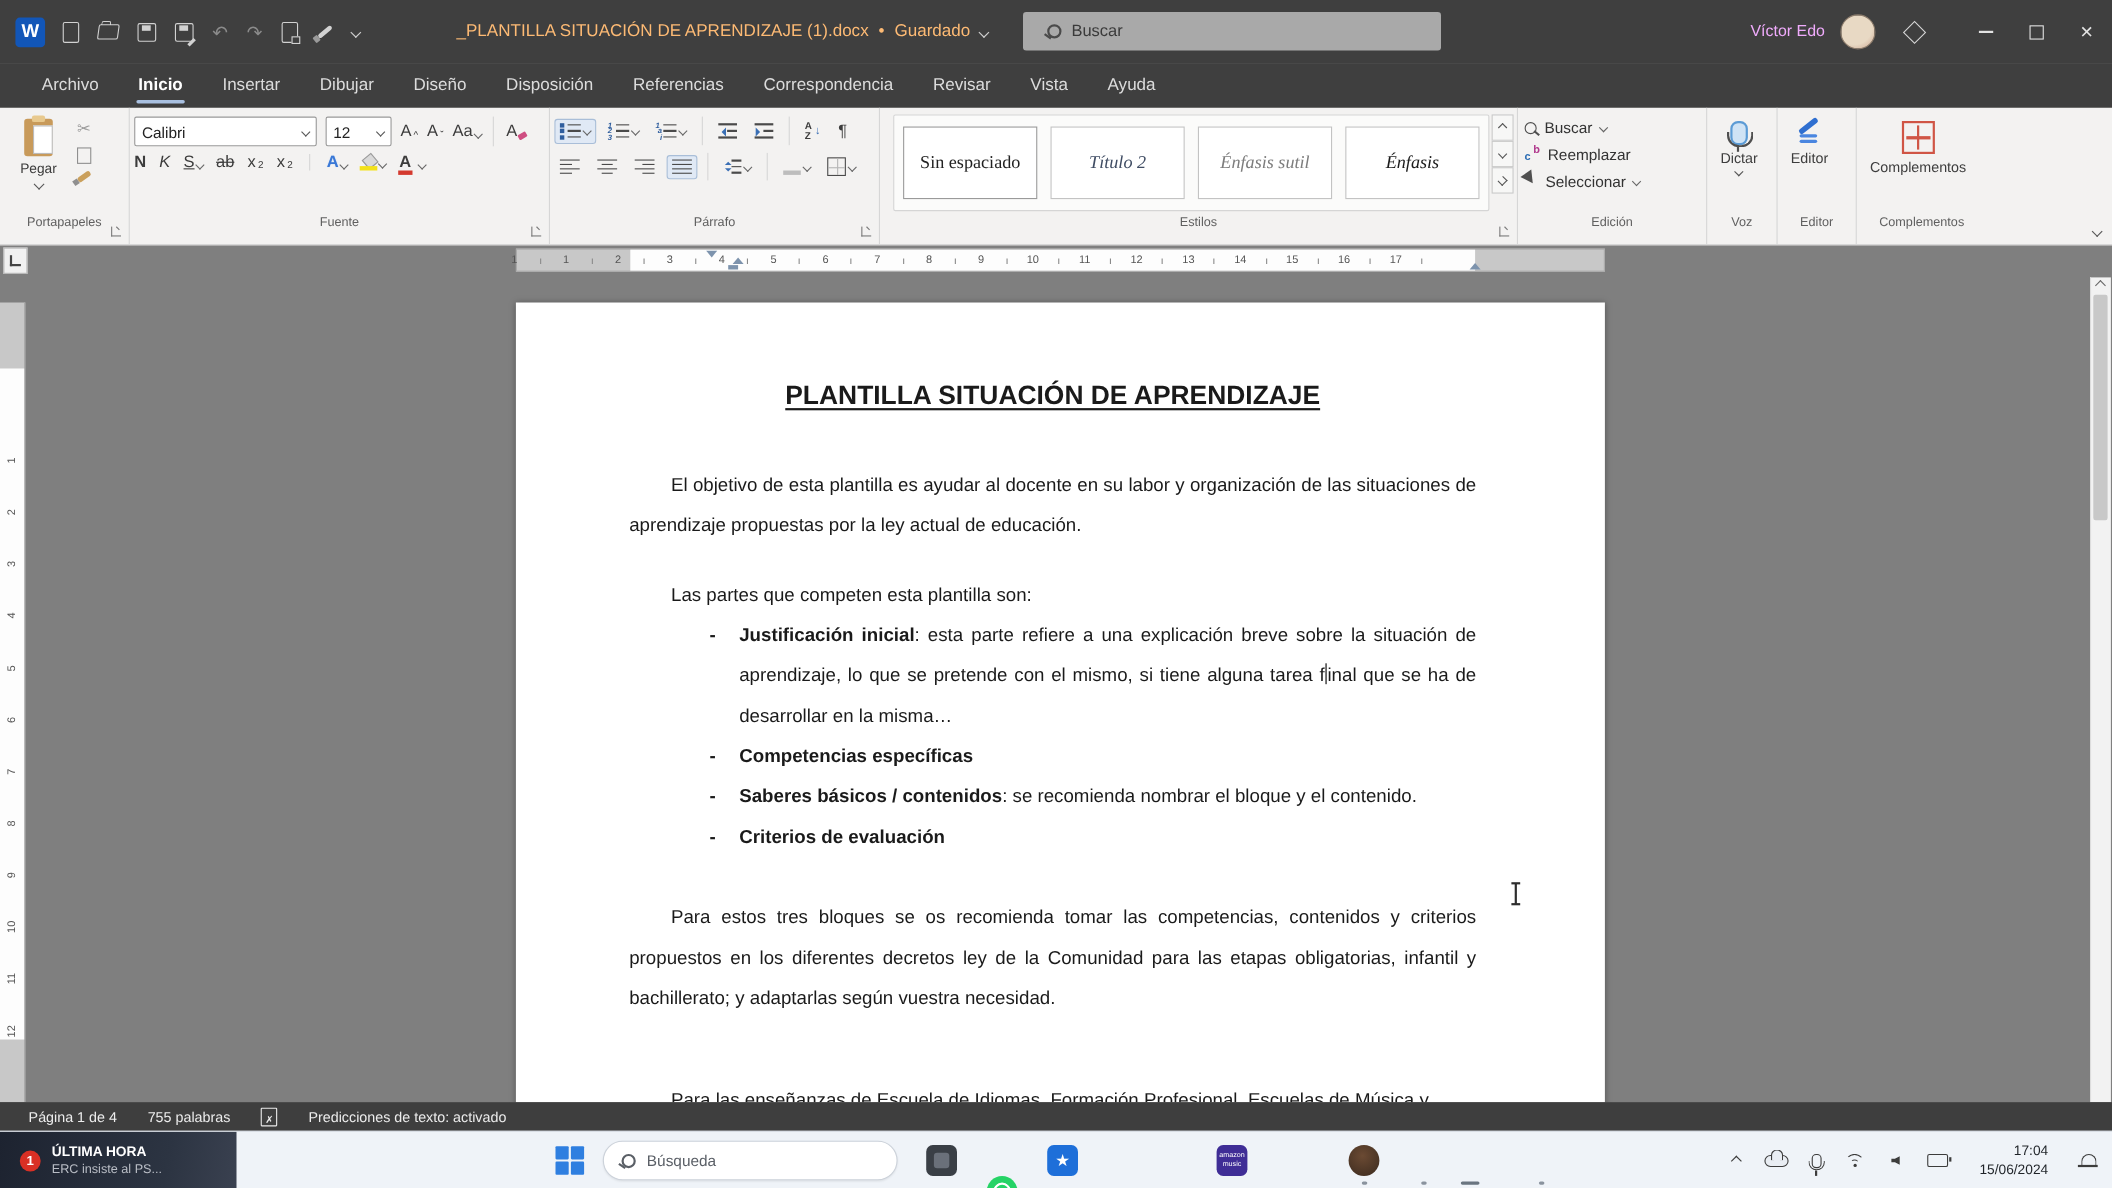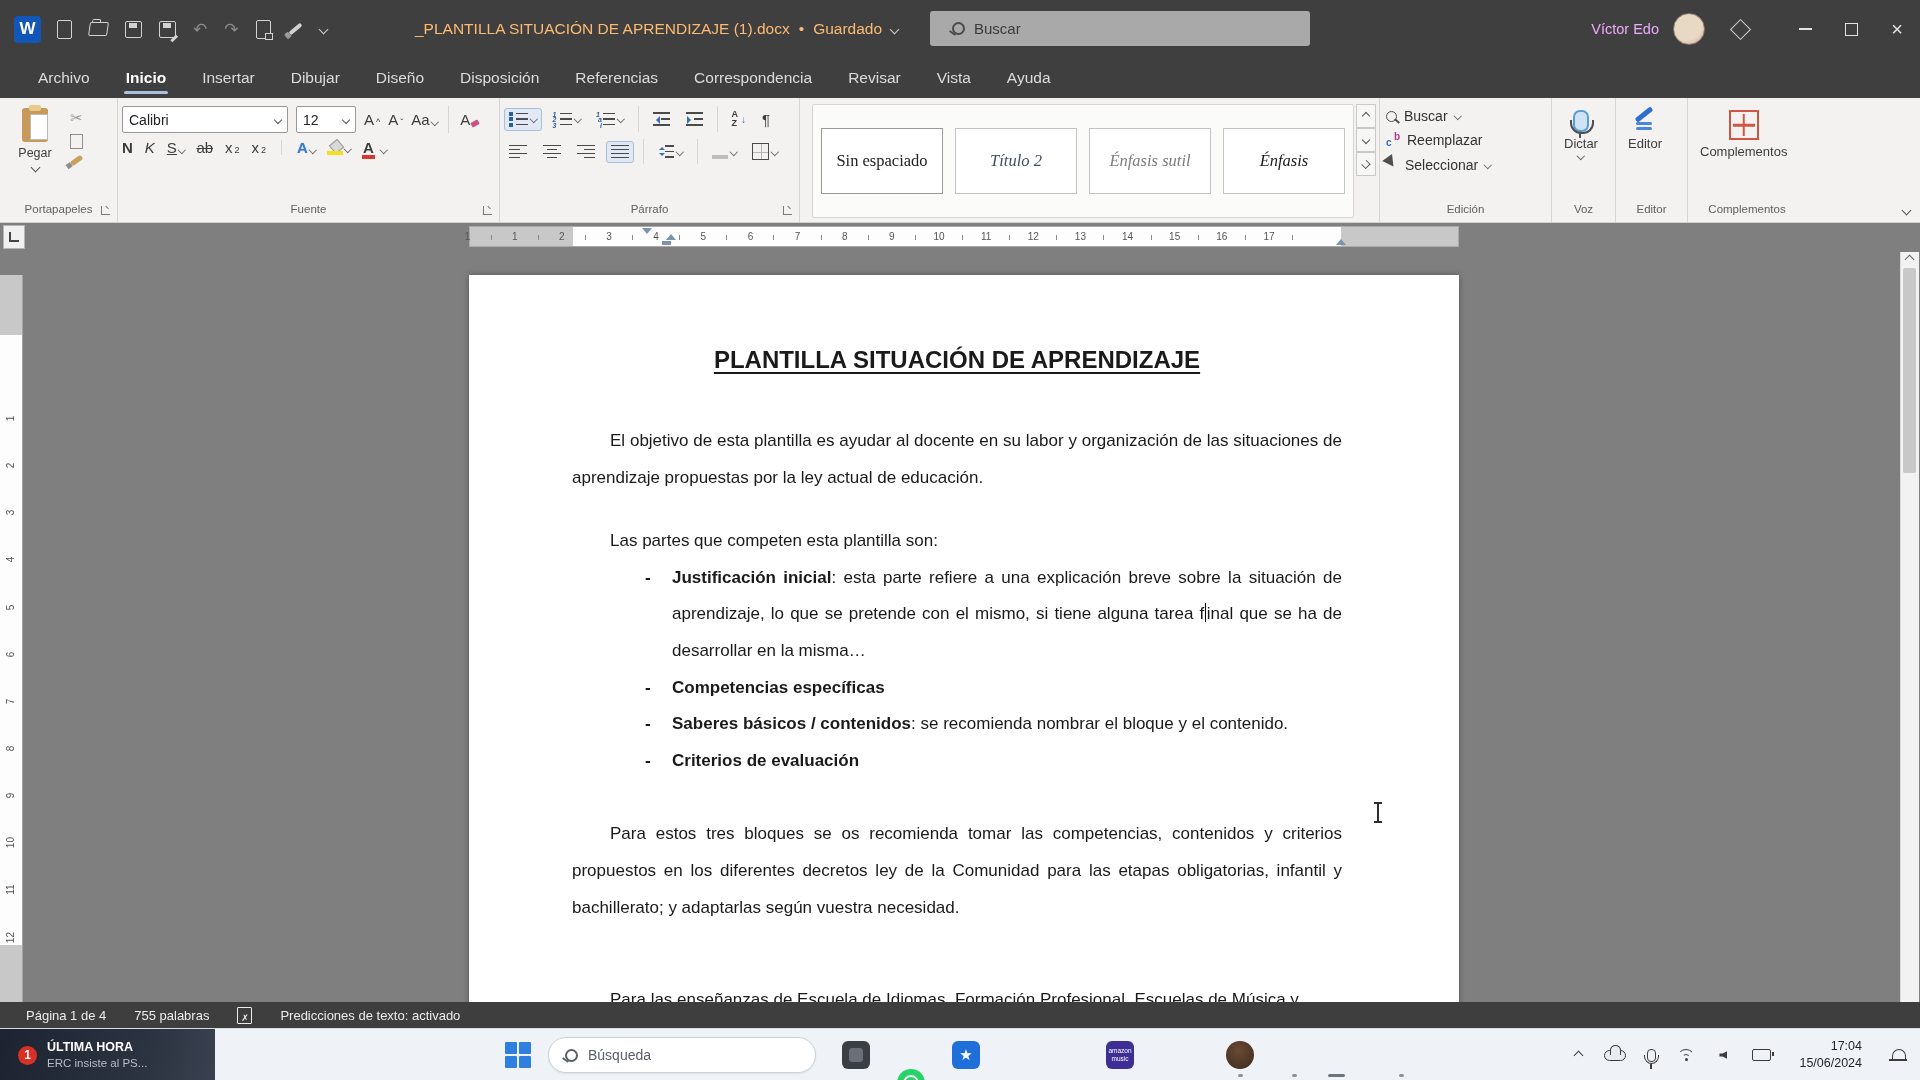--- a/index.html
+++ b/index.html
@@ -51,21 +51,21 @@
   .i-comment{width:14px;height:11px;border:1.6px solid #333;border-radius:3px;position:relative;}
   .i-comment::after{content:"";position:absolute;left:2px;bottom:-5px;width:5px;height:5px;background:inherit;border-left:1.6px solid #333;border-bottom:1.6px solid #333;transform:skewX(35deg);}
   .i-pencil{width:13px;height:3px;background:#333;border-radius:1px;transform:rotate(-45deg);}
   .i-share{width:12px;height:10px;border:1.6px solid #fff;border-top:none;position:relative;}
   .i-share::after{content:"";position:absolute;left:4px;top:-6px;width:2px;height:8px;background:#fff;}
   .i-share::before{content:"";position:absolute;left:2px;top:-6px;width:5px;height:5px;border-left:1.6px solid #fff;border-top:1.6px solid #fff;transform:rotate(45deg);}
   
   .ribbon{position:absolute;top:98px;left:0;width:1920px;height:124px;background:#f3f2f1;border-bottom:1px solid #d0d0d0;display:flex;}
   .rgroup{position:relative;border-right:1px solid #d6d6d6;display:flex;flex-direction:column;box-sizing:border-box;padding:4px 4px 0 4px;}
   .rbody{flex:1;display:flex;}
-  .rlabel{height:26px;font-size:11.5px;color:#5f5f5f;display:flex;align-items:center;justify-content:center;position:relative;}
+  .rlabel{height:26px;font-size:11.5px;color:#5f5f5f;display:flex;justify-content:center;position:relative;}
   .launcher{position:absolute;right:3px;bottom:7px;width:8px;height:8px;border-left:1.2px solid #7a7a7a;border-bottom:1.2px solid #7a7a7a;}
   .launcher::after{content:"";position:absolute;right:1px;top:1px;width:4px;height:1.4px;background:#7a7a7a;transform:rotate(45deg);}
   .bigbtn{width:62px;display:flex;flex-direction:column;align-items:center;justify-content:flex-start;padding-top:6px;gap:4px;color:#3d3d3d;font-size:12.5px;}
   .clipboard{width:26px;height:34px;background:#c89a5a;border-radius:3px;position:relative;}
   .clipboard::before{content:"";position:absolute;top:-3px;left:7px;width:12px;height:6px;background:#e8c98e;border-radius:2px;}
   .clipboard::after{content:"";position:absolute;top:6px;left:8px;width:16px;height:24px;background:#fff;border:1px solid #bbb;}
   .minicol{display:flex;flex-direction:column;justify-content:flex-start;gap:9px;padding:8px 6px 0 4px;}
   .i-cut{color:#9a9a9a;font-size:15px;line-height:1;transform:rotate(0deg);}
   .i-copy{width:11px;height:13px;border:1.5px solid #8f8f8f;position:relative;background:#f3f2f1;}
   .i-copy::before{content:"";position:absolute;top:-4px;left:3px;width:11px;height:13px;border:1.5px solid #8f8f8f;z-index:-1;}
@@ -596,20 +596,24 @@
               <span class="cv up" style="width:5px;height:5px"></span>
             </div>
           <div>
               <span class="cv" style="width:5px;height:5px"></span>
             </div>
           <div>
               <span class="cv" style="width:5px;height:5px;border-top:1.6px solid currentColor"></span>
             </div>
         </div>
       </div>
+      <div class="rlabel">
+          <span>Estilos</span>
+          <span class="launcher"></span>
+        </div>
     </div>
 
     <div class="rgroup" style="width:172px">
       <div class="rbody">
         <div class="edrows">
           <div class="edrow">
               <span class="i-find"></span>
               <span>Buscar</span>
               <span class="cv"></span>
             </div>

